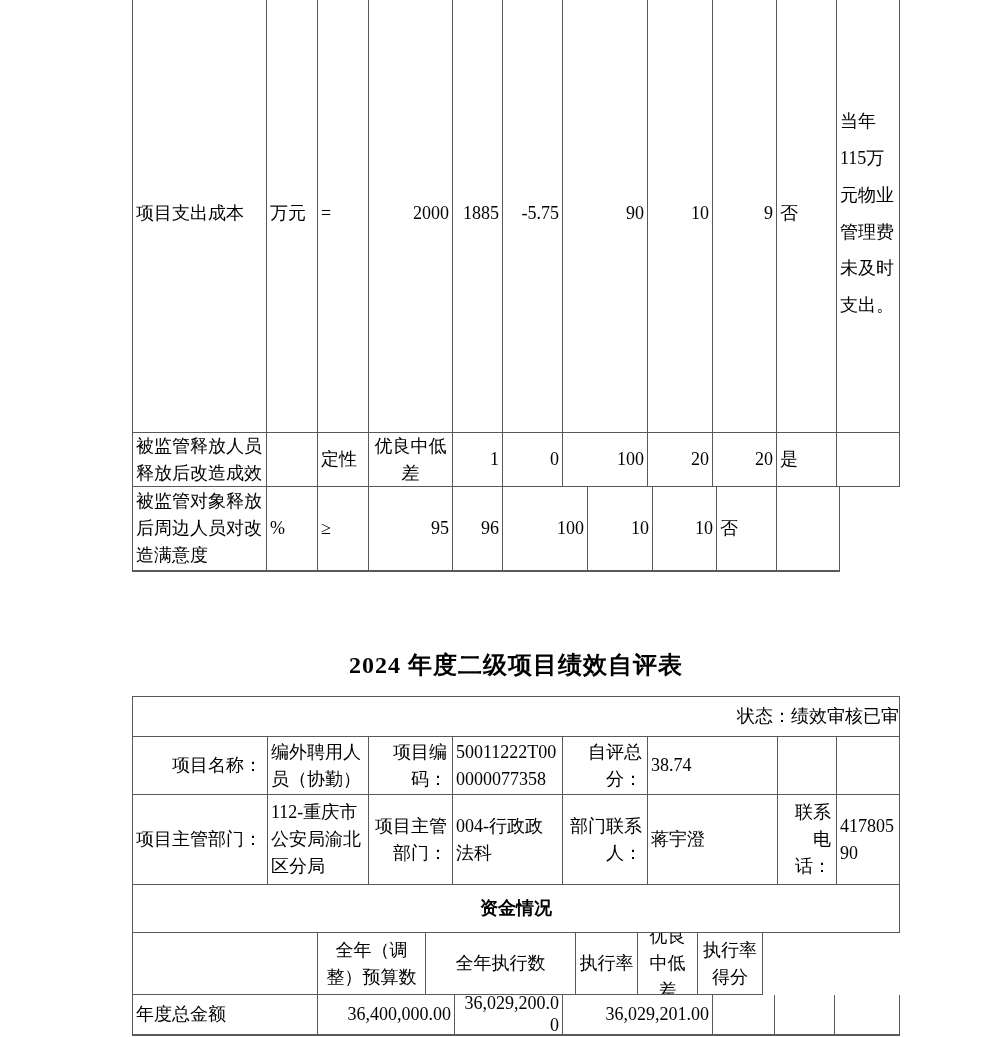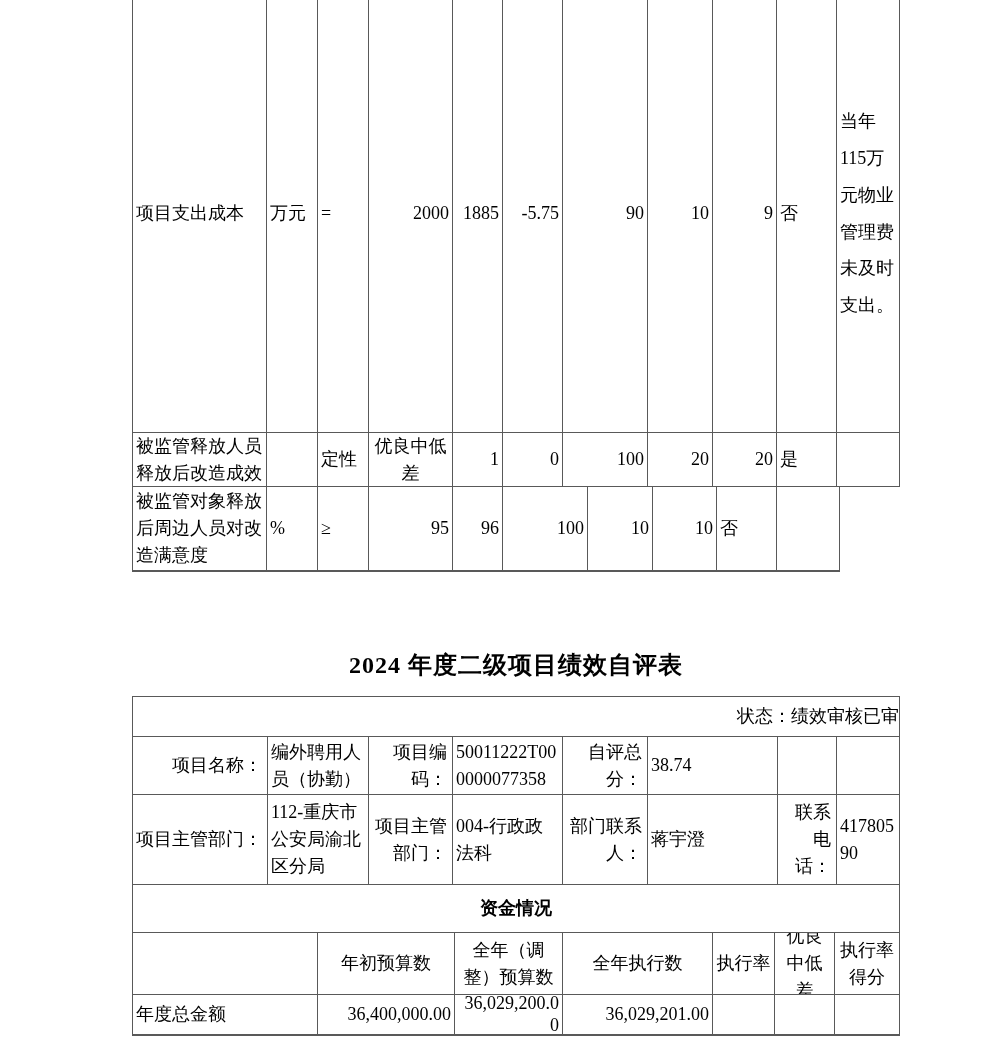--- a/index.html
+++ b/index.html
@@ -119,21 +119,20 @@
       <div class="cell v4 lab">部门联系人：</div>
       <div class="cell v5 al">蒋宇澄</div>
       <div class="cell v6 lab">联系电话：</div>
       <div class="cell v7 al brk">41780590</div>
     </div>
     <div class="r sec">
       <div class="cell secCell">资金情况</div>
     </div>
     <div class="r fh">
       <div class="cell f0 ac"></div>
-      <div class="cell f1 ac">年初预算数</div>
       <div class="cell f2 ac">全年（调整）预算数</div>
       <div class="cell f3 ac">全年执行数</div>
       <div class="cell f4 ac">执行率</div>
       <div class="cell f5 ac">优良中低差</div>
       <div class="cell f6 ac">执行率得分</div>
     </div>
     <div class="r fr">
       <div class="cell f0 al">年度总金额</div>
       <div class="cell f1 ar">36,400,000.00</div>
       <div class="cell f2 ar brk">36,029,200.00</div>

